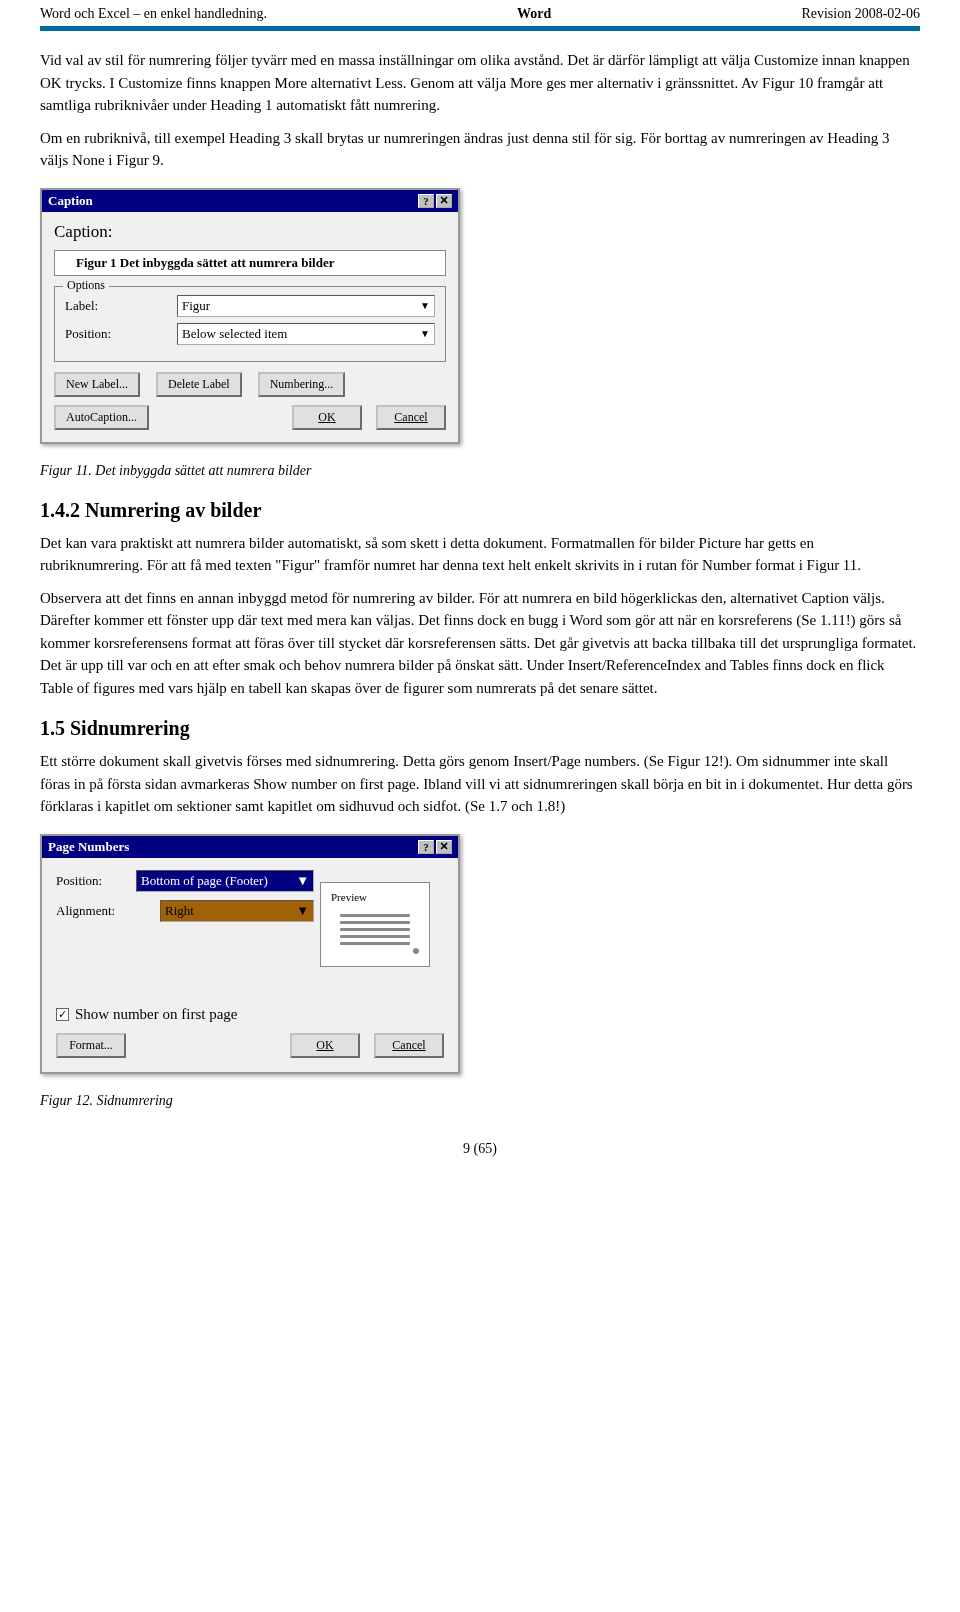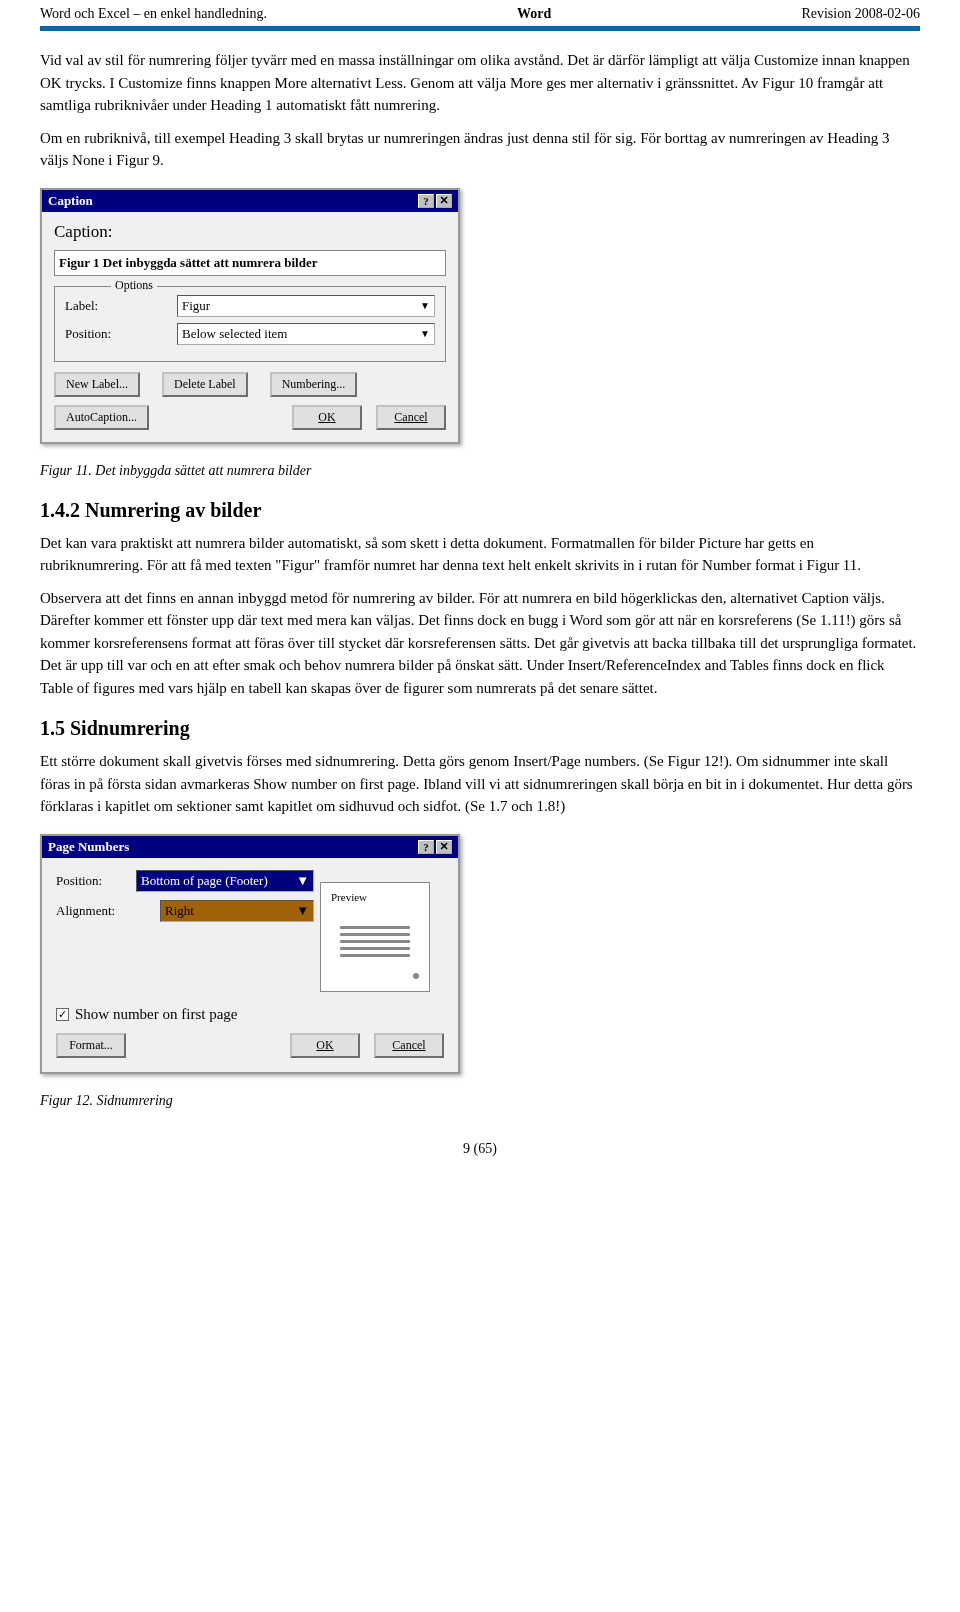--- a/index.html
+++ b/index.html
@@ -68,40 +68,39 @@
       padding: 10px 12px 12px 12px;
       background: #f0f0f0;
     }
     .dialog-section-label {
       font-size: 17px;
       margin-bottom: 8px;
     }
     .dialog-caption-preview {
       border: 1px solid #888;
       background: #fff;
-      padding: 4px 4px;
+      padding: 4px 21px;
       font-size: 13px;
       font-weight: bold;
       margin-bottom: 10px;
       min-height: 26px;
     }
     .dialog-group-box {
       border: 1px solid #888;
       padding: 8px 10px 10px 10px;
       margin-bottom: 10px;
       position: relative;
     }
     .dialog-group-box-title {
       position: absolute;
       top: -9px;
       left: 8px;
       background: #f0f0f0;
       padding: 0 4px;
       font-size: 12px;
-      margin-left: 48px;
     }
     .dialog-row {
       display: flex;
       align-items: center;
       margin-bottom: 6px;
       gap: 42px;
     }
     .dialog-row-label {
       font-size: 13px;
       width: 70px;
@@ -116,21 +115,21 @@
       padding: 0 4px;
       display: flex;
       align-items: center;
       justify-content: space-between;
     }
     .dialog-dropdown-arrow {
       font-size: 10px;
     }
     .dialog-buttons-row {
       display: flex;
-      gap: 22px;
+      gap: 16px;
       margin-bottom: 8px;
     }
     .dialog-btn {
       border: 2px outset #c0c0c0;
       background: #e0e0e0;
       font-size: 12px;
       padding: 3px 10px;
       min-width: 80px;
       text-align: center;
       cursor: pointer;
@@ -192,21 +191,21 @@
       padding: 0 4px;
       display: flex;
       align-items: center;
       justify-content: space-between;
     }
     .pn-preview-area {
       position: absolute;
       right: 14px;
       top: 12px;
       width: 110px;
-      height: 110px;
+      height: 85px;
       border: 1px solid #888;
       background: #fff;
       display: flex;
       flex-direction: column;
       align-items: center;
       justify-content: space-between;
       padding: 8px 10px;
     }
     .pn-preview-lines {
       display: flex;

